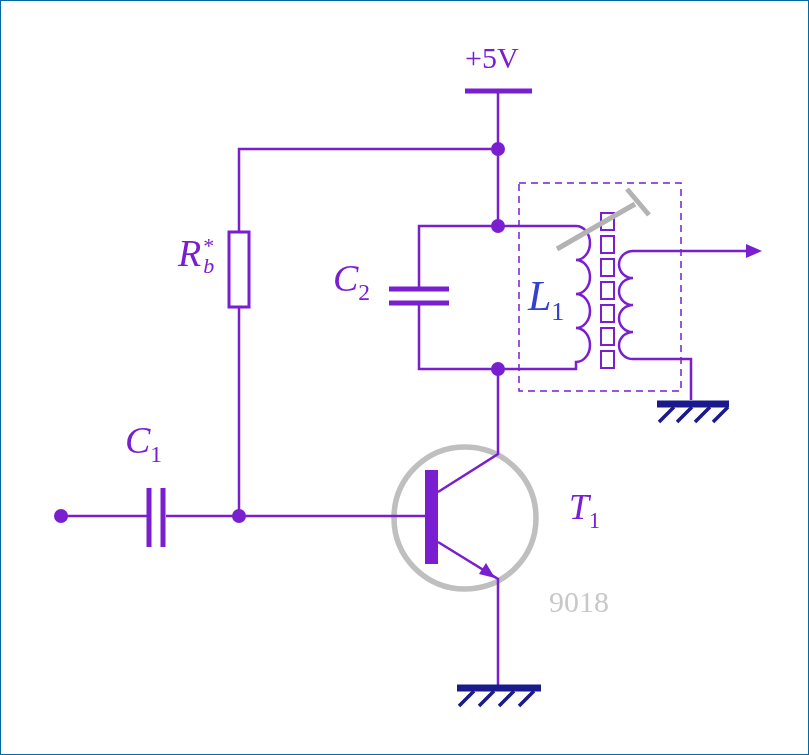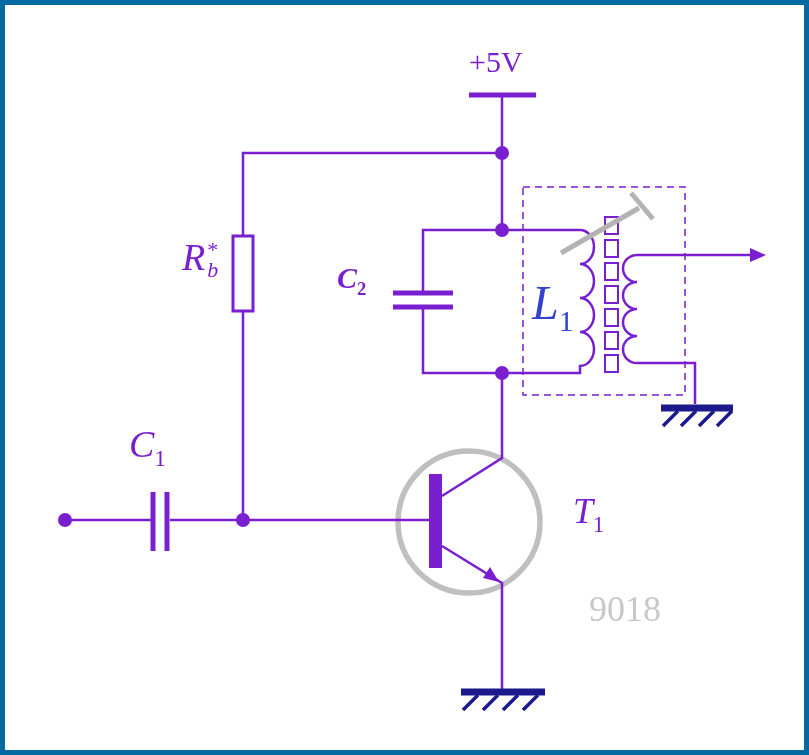--- a/index.html
+++ b/index.html
@@ -1,18 +1,18 @@
 <!DOCTYPE html>
 <html style="--wire: #7A1FD0; --blue: #3340D0; --ground: #1A1A8C; --tgray: #BFBFBF; --pgray: #C8C8C8; --slug: #B3B3B3;"><head>
 <meta charset="utf-8">
 <style>
   html,body{margin:0;padding:0;background:#fff;}
   .canvas{
     position:relative;width:809px;height:755px;background:#ffffff;
-    border:5px solid #0369a1;box-sizing:border-box;overflow:hidden;
+    border:1px solid #0369a1;box-sizing:border-box;overflow:hidden;
     font-family:"Liberation Serif",serif;
   }
   svg{position:absolute;left:0;top:0;}
 
   
   .wire{stroke:var(--wire);stroke-width:2.5;fill:none;}
   .plate{stroke:var(--wire);stroke-width:5;fill:none;}
   .powerbar{stroke:var(--wire);stroke-width:5;fill:none;}
   .outline{stroke:var(--wire);stroke-width:3;fill:#ffffff;}
   .coreseg{stroke:var(--wire);stroke-width:2;fill:#ffffff;}
@@ -110,33 +110,33 @@
     <span>+5V</span>
   </div>
 
   <div class="lbl" style="left:177px;top:233px;font-size:38px;">
     <span class="it">R</span><span class="stack">
         <span>*</span>
         <span class="it">b</span>
       </span>
   </div>
 
-  <div class="lbl" style="left:332px;top:258px;font-size:30px;font-weight:bold;">
+  <div class="lbl" style="left:332px;top:258px;font-size:38px;">
     <span class="it">C</span><span class="sub">2</span>
   </div>
 
-  <div class="lbl blue" style="left:527px;top:274px;font-size:48px;">
+  <div class="lbl blue" style="left:527px;top:274px;font-size:42px;">
     <span class="it">L</span><span class="sub">1</span>
   </div>
 
   <div class="lbl" style="left:124px;top:420px;font-size:38px;text-align:right;">
     <span class="it">C</span><span class="sub">1</span>
   </div>
 
   <div class="lbl" style="left:568px;top:488px;font-size:36px;">
     <span class="it">T</span><span class="sub">1</span>
   </div>
 
-  <div class="lbl graytext" style="left:584px;top:586px;font-size:36px;">
+  <div class="lbl graytext" style="left:548px;top:586px;font-size:30px;">
     <span>9018</span>
   </div>
 
 </div>
 
 </body></html>

